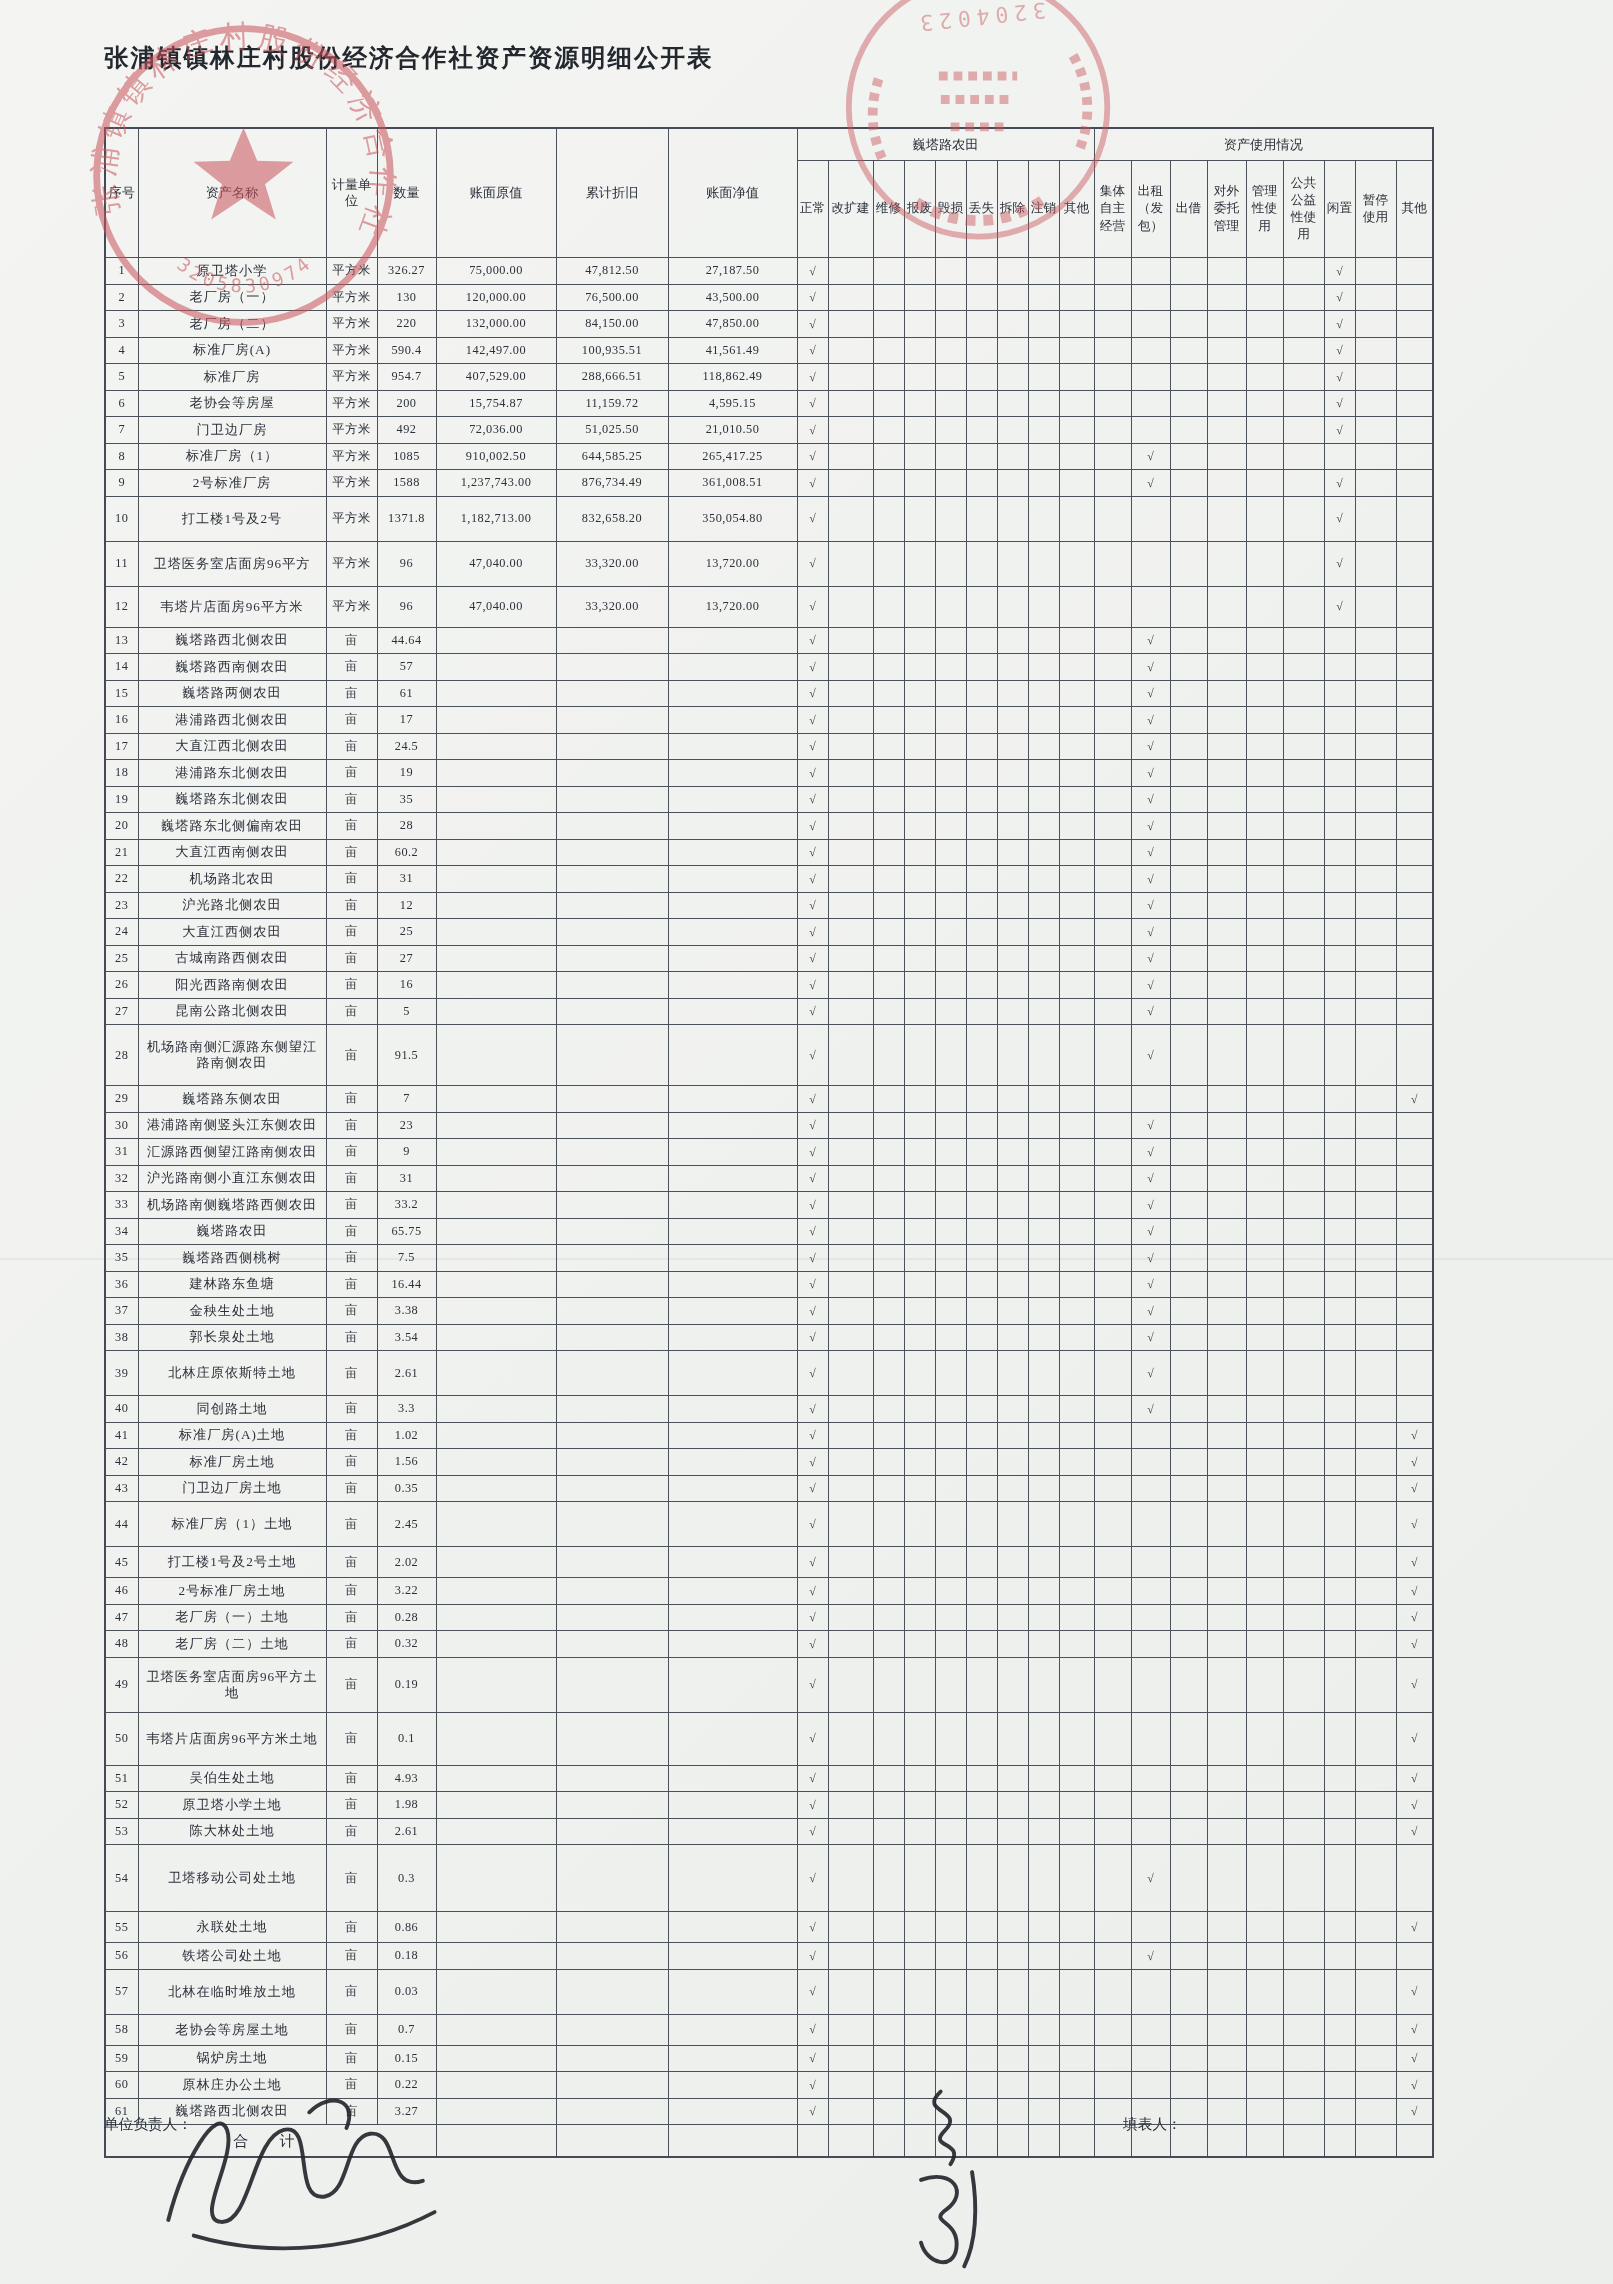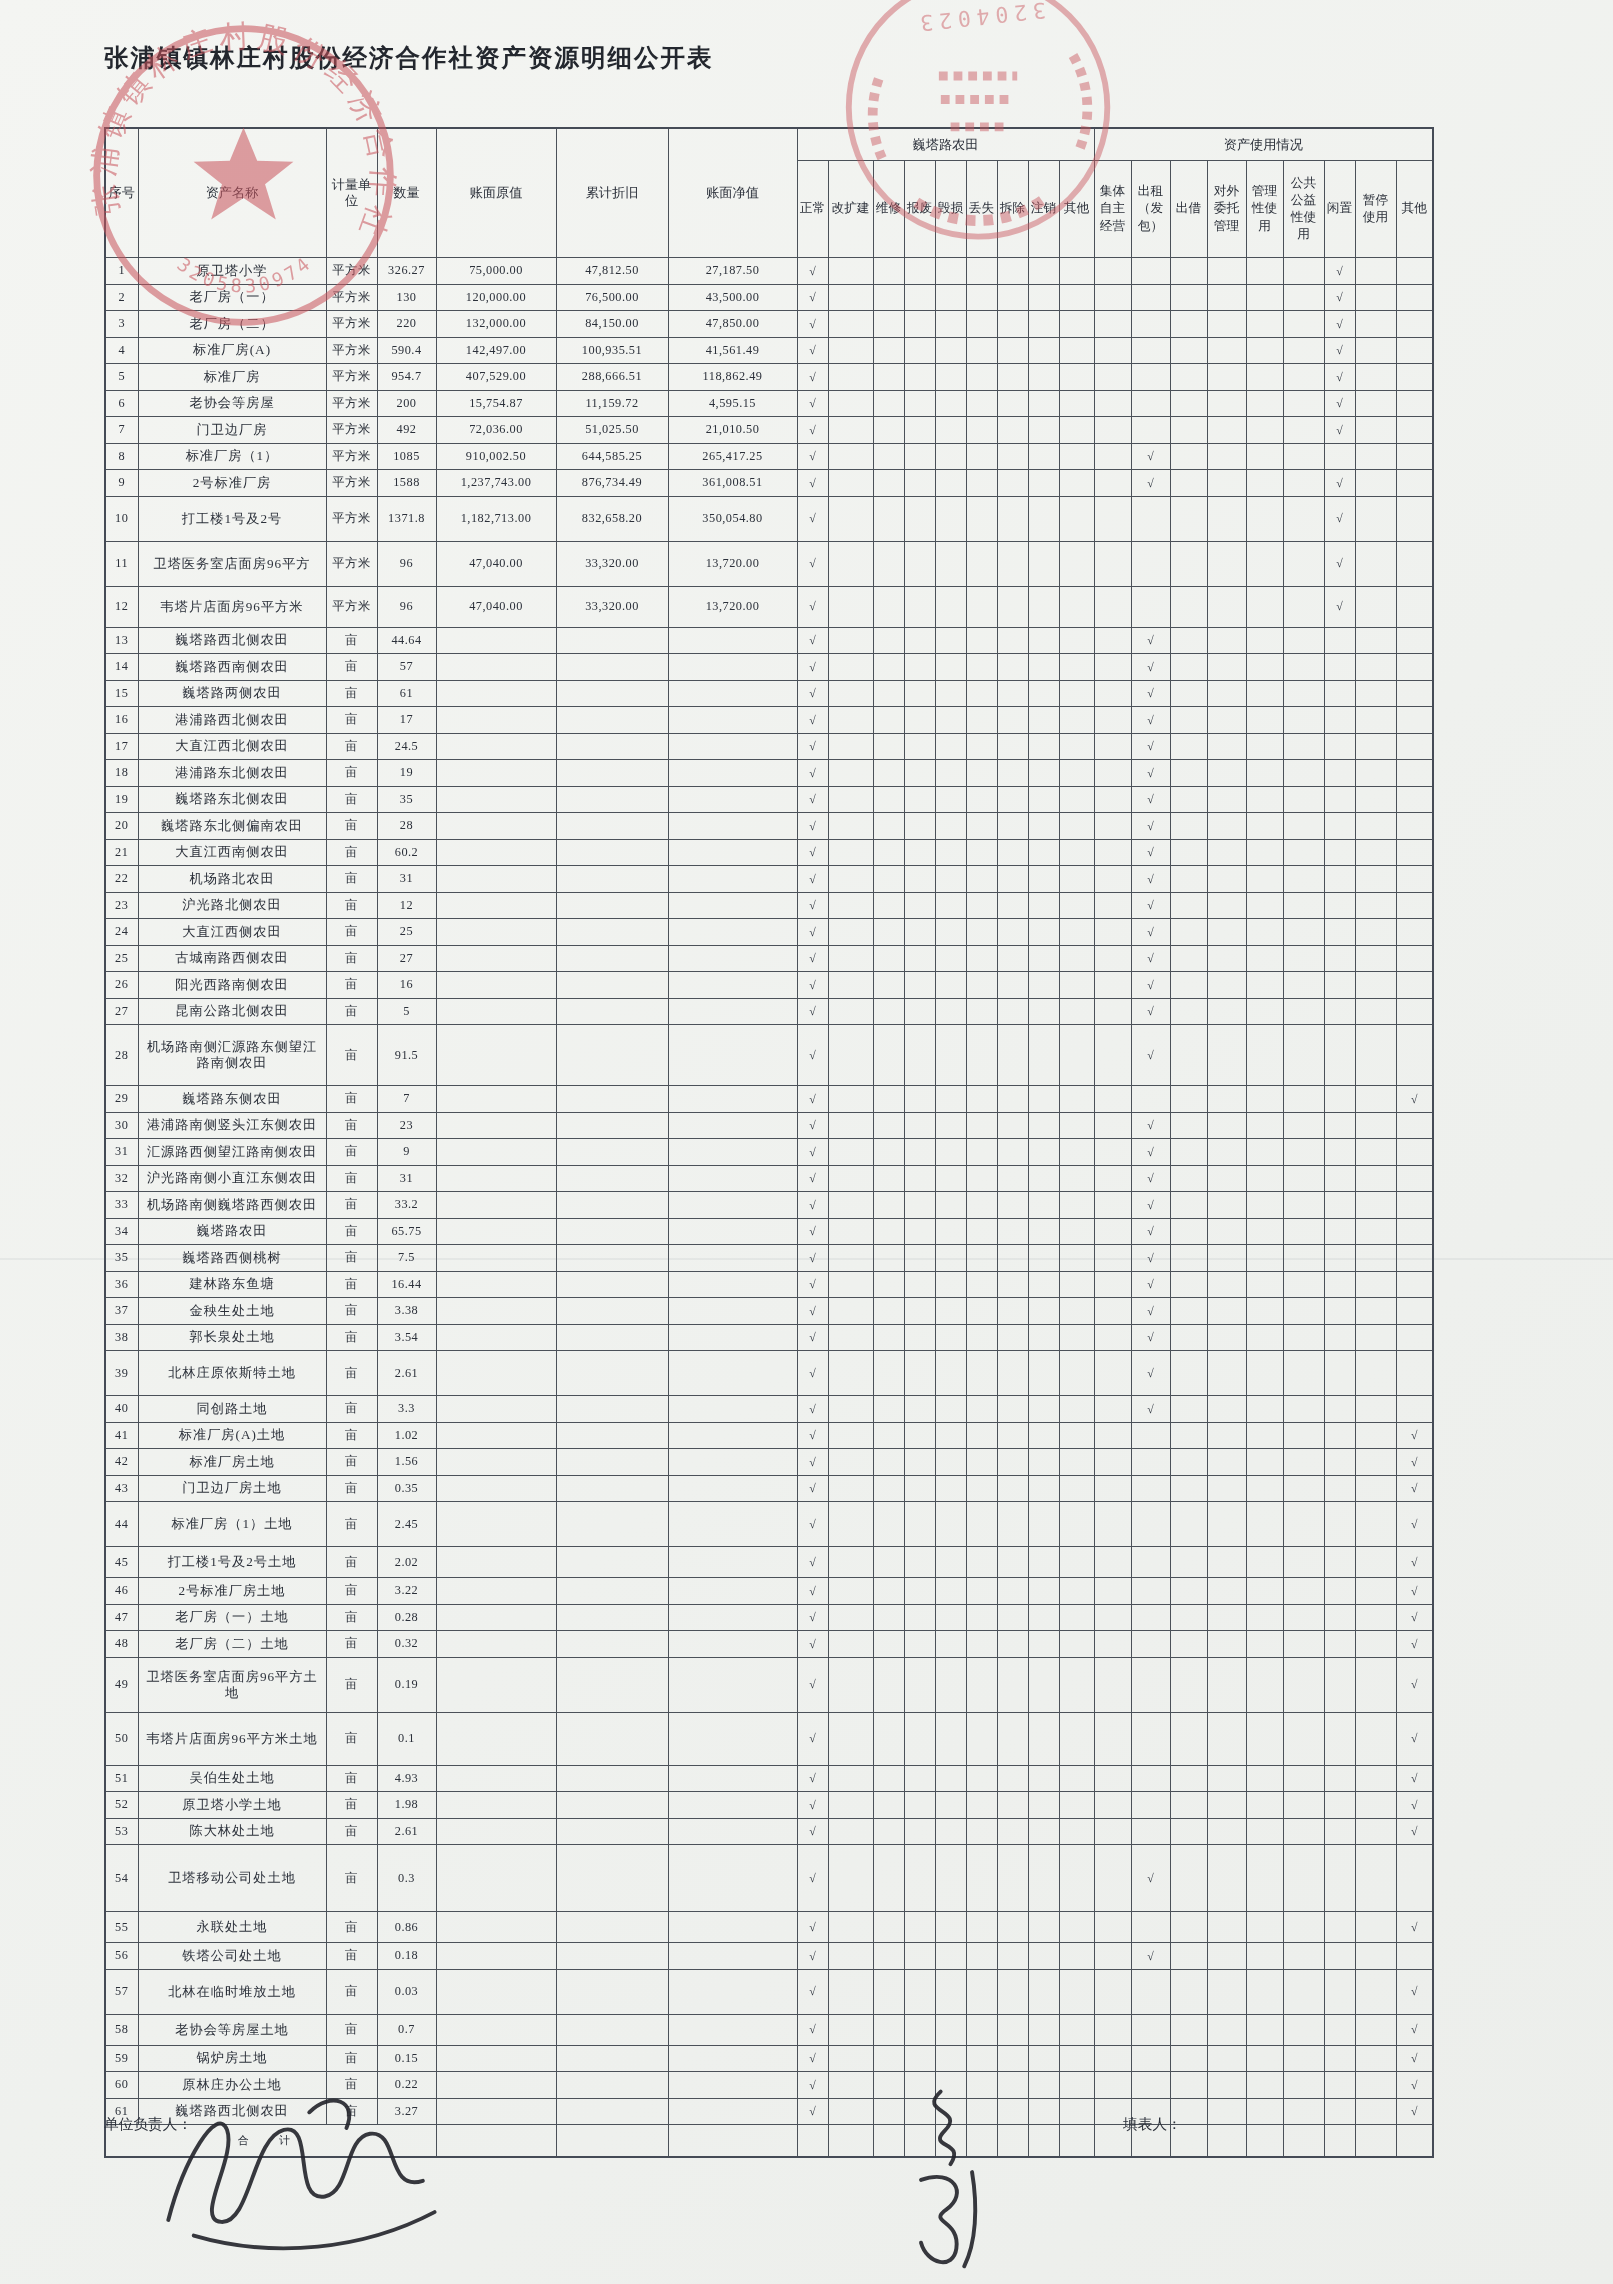--- a/index.html
+++ b/index.html
@@ -47,21 +47,21 @@
     overflow:hidden;
     word-break:break-all;
   }
   table.sheet thead th{font-size:13.2px;}
   table.sheet thead tr.grp th{height:29px;}
   table.sheet thead tr.sub th{height:94px;font-size:12.7px;line-height:1.35;}
   table.sheet td.c-name{font-size:13.2px;letter-spacing:1px;}
   table.sheet td.c-num{font-size:12.3px;letter-spacing:0.5px;}
   table.sheet td.chk{font-size:11.8px;color:#353b45;}
   table.sheet tr.datarow{height:26.5px;}
-  table.sheet tr.totalrow td{height:29px;font-size:11px;letter-spacing:13.7px;}
+  table.sheet tr.totalrow td{height:29px;font-size:15px;letter-spacing:13.7px;}
   .footer-line{
     position:absolute;top:2115px;left:104px;width:1349px;
     font-size:14.7px;color:#2b303a;
   }
   .footer-left{position:absolute;left:0;top:0;}
   .footer-right{position:absolute;left:1019px;top:0;}
   .stamp{position:absolute;pointer-events:none;}
   .sig{position:absolute;pointer-events:none;}
 </style>
 </head>

